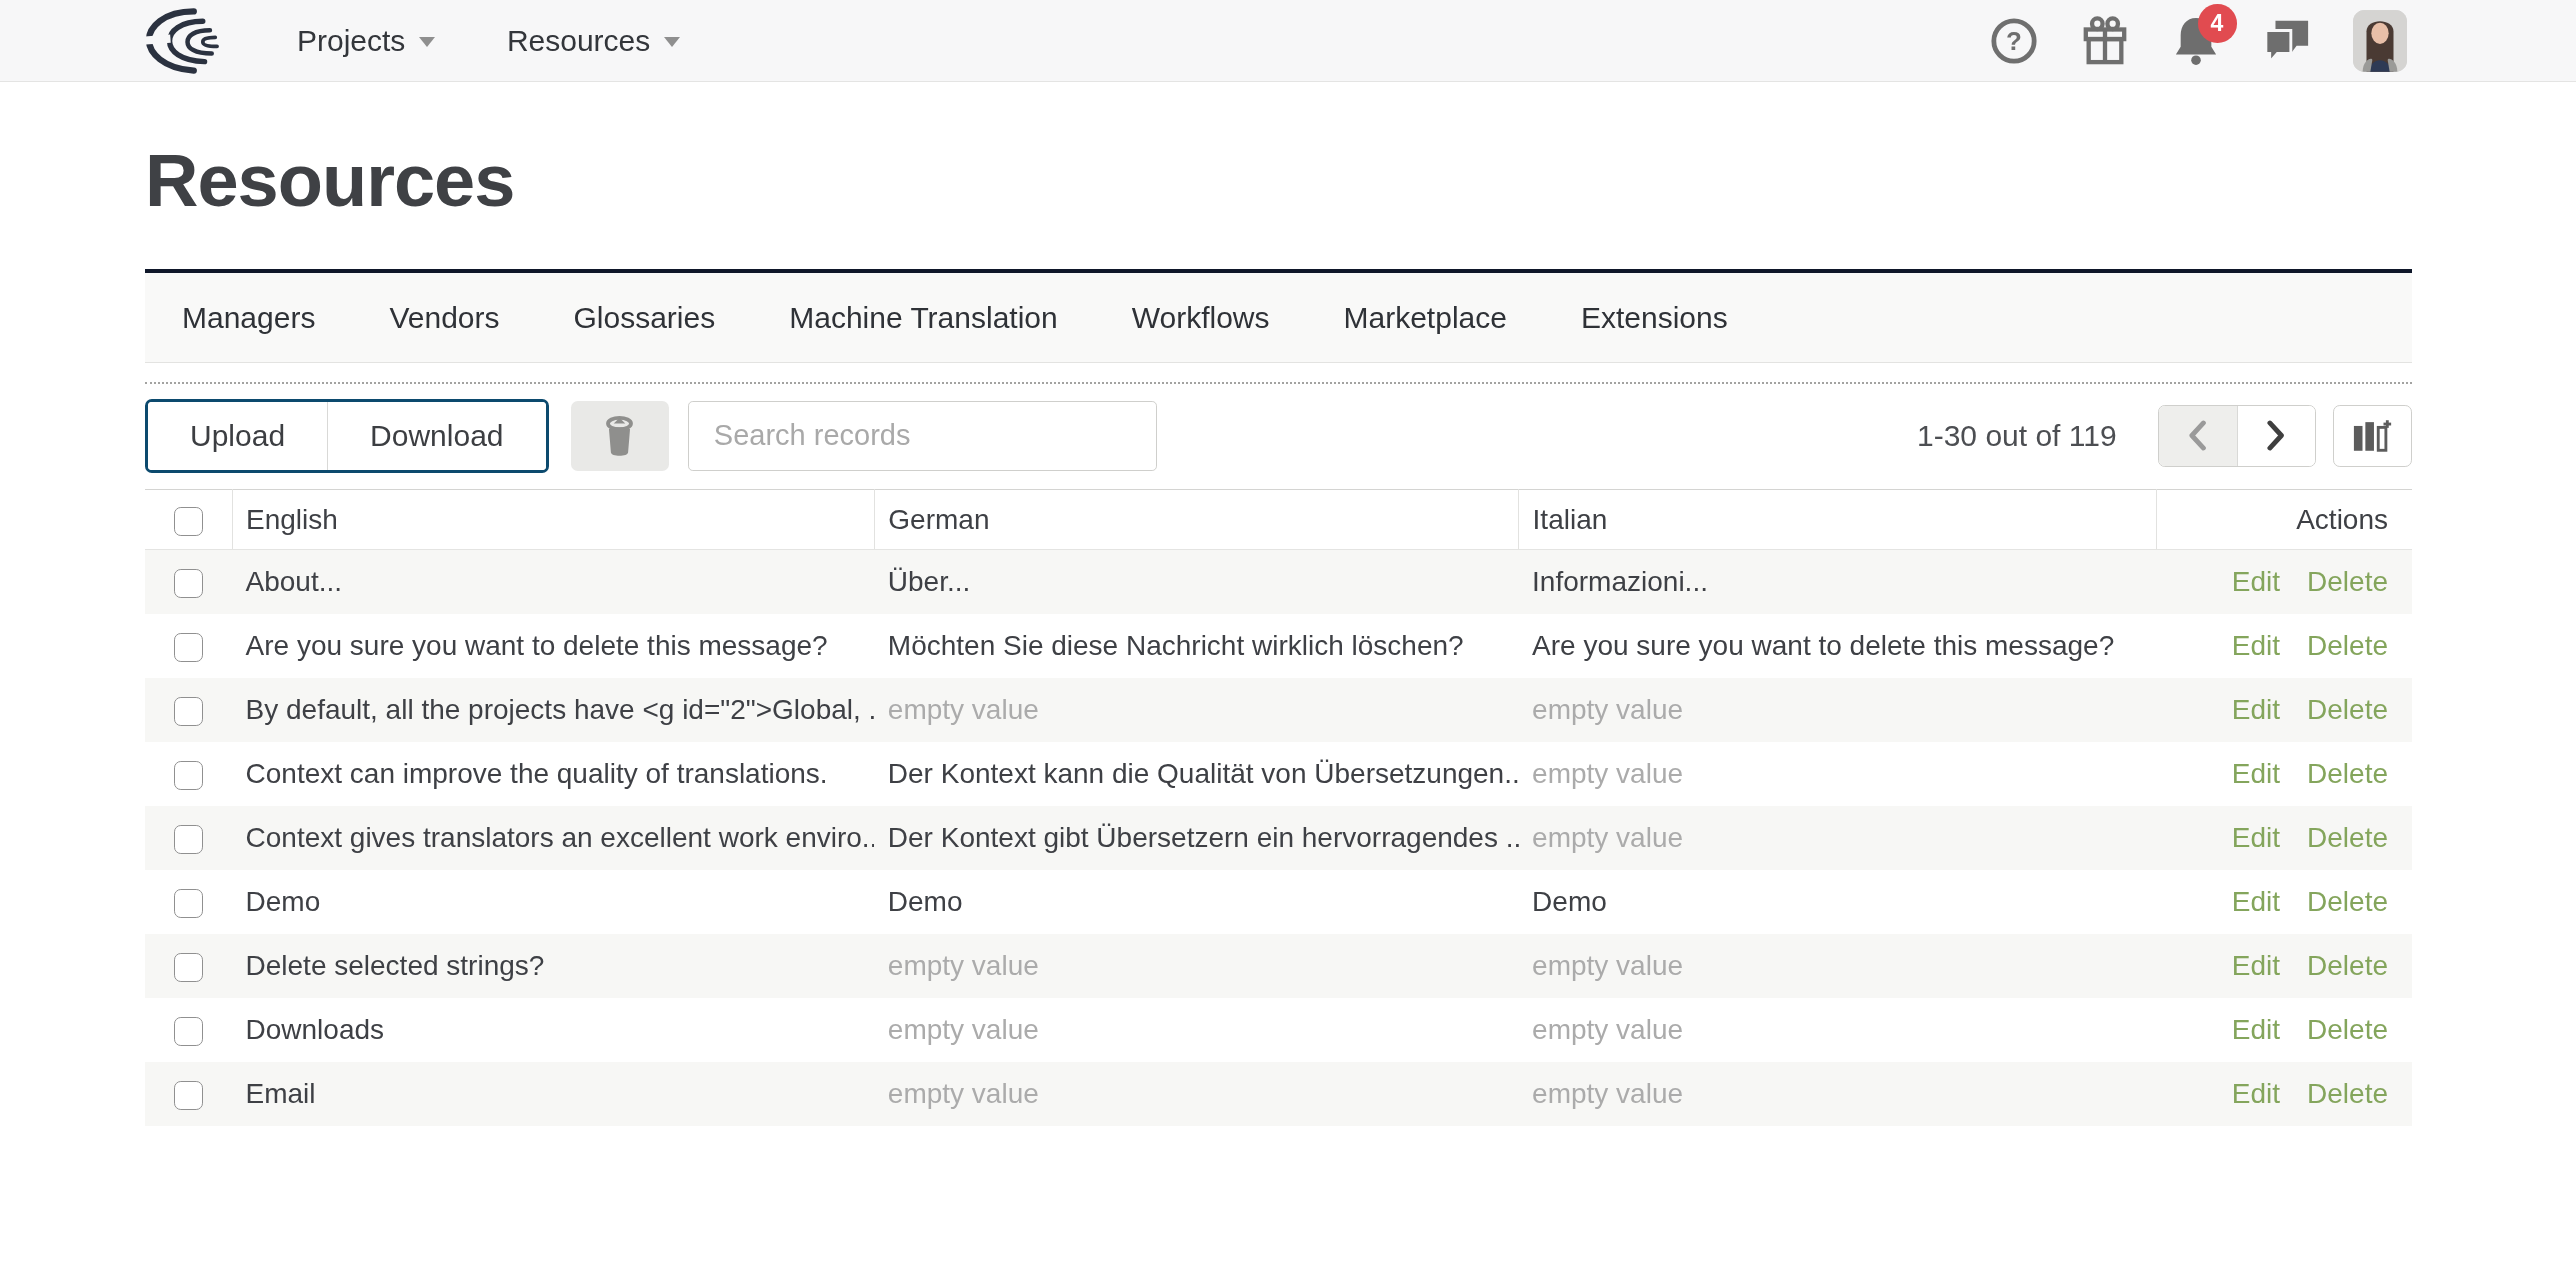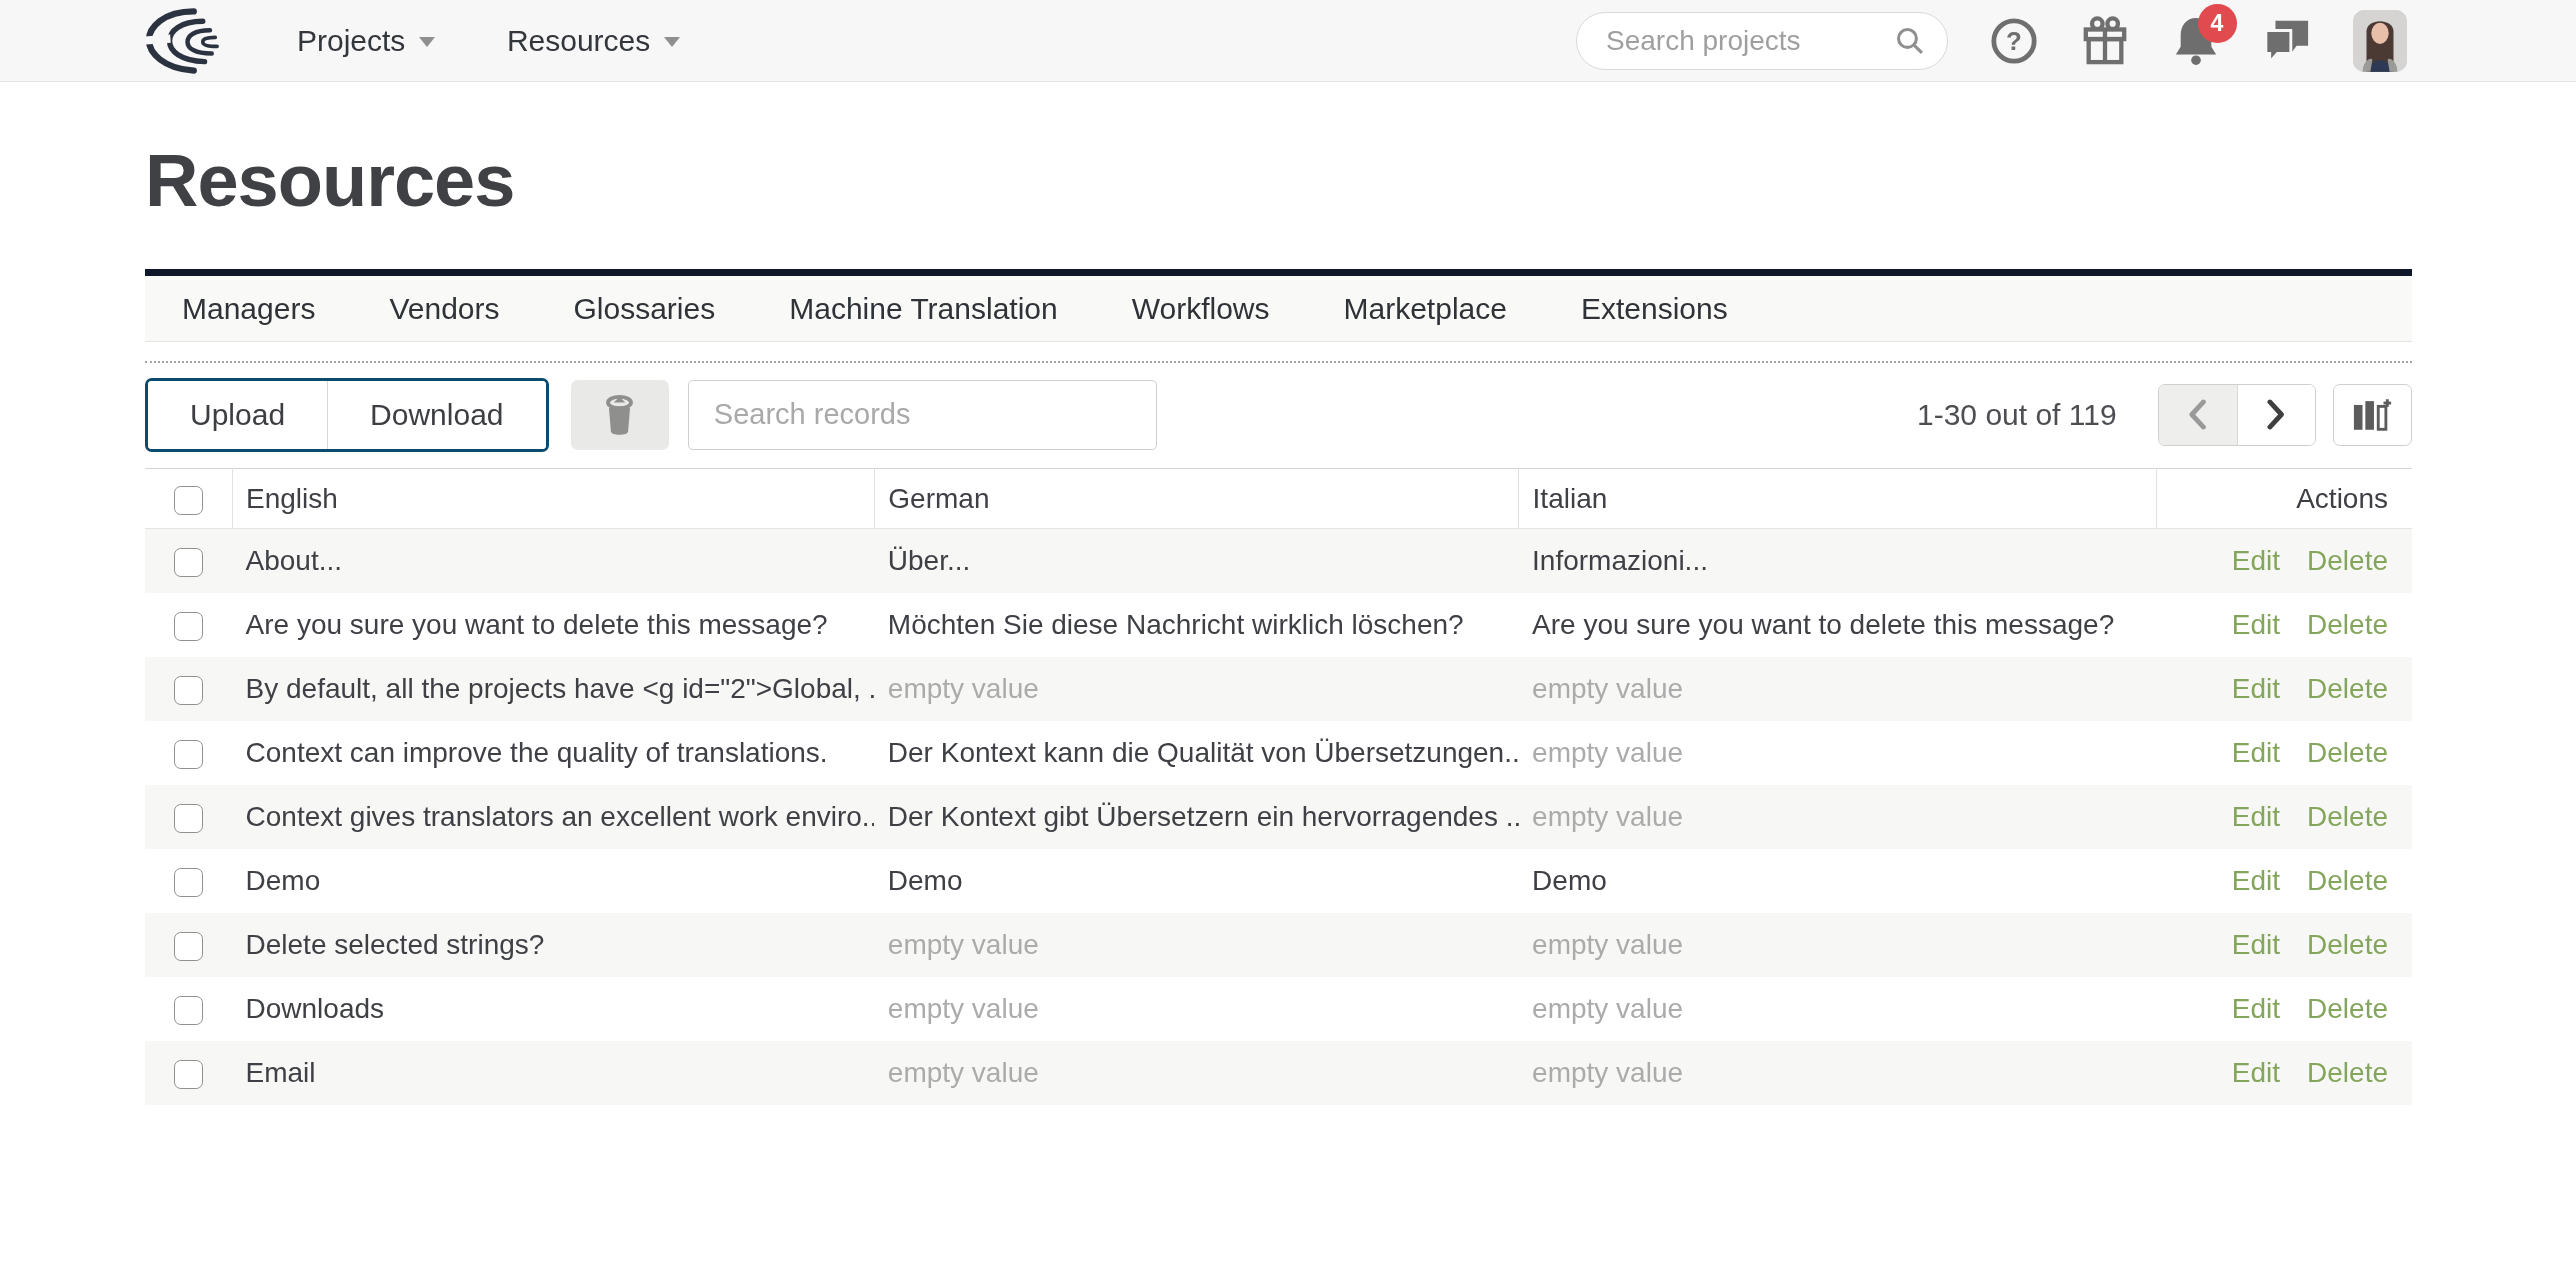--- a/index.html
+++ b/index.html
@@ -51,22 +51,22 @@
     min-width:39px;height:39px;border-radius:19.3px;
     background:var(--badge-red);color:#fff;font-size:23px;font-weight:bold;
     display:flex;align-items:center;justify-content:center;padding:0 7.7px;
   }
   .avatar{width:54px;height:62px;border-radius:11.6px;overflow:hidden;margin-left:41px;cursor:pointer;background:#d9d9d9;}
   
   main{padding:0 164px 0 145px;}
   h1{font-size:74px;font-weight:600;color:#3f4145;margin-top:56px;letter-spacing:-1px;}
   
   .tabs{
-    margin-top:46px;height:73px;background:var(--tabs-bar-bg);
-    border-top:7px solid #0f172a;border-bottom:1px solid #e3e3e1;
+    margin-top:46px;height:94px;background:var(--tabs-bar-bg);
+    border-top:4px solid #0f172a;border-bottom:1px solid #e3e3e1;
     display:flex;align-items:stretch;
   }
   .tab{
     display:flex;align-items:center;padding:0 37px;
     font-size:30px;color:#2f3237;cursor:pointer;white-space:nowrap;
   }
   .tab.active{background:var(--active-tab-bg);}
   
   .breadcrumb-row{margin-top:23px;display:flex;align-items:center;}
   .back-btn{
@@ -158,27 +158,20 @@
   </div>
   <div class="nav-item">
     <span>Projects</span>
     <span class="caret"></span>
   </div>
   <div class="nav-item">
     <span>Resources</span>
     <span class="caret"></span>
   </div>
   <div class="nav-right">
-    <div class="search-pill">
-      <input type="text" placeholder="Search projects" style="">
-      <svg width="33" height="33" viewBox="0 0 24 24" fill="none" stroke="#8f8f8f" stroke-width="2.2">
-        <circle cx="10.5" cy="10.5" r="6.5"></circle>
-          <line x1="15.5" y1="15.5" x2="21" y2="21"></line>
-      </svg>
-    </div>
     <div class="nav-icon">
       <svg width="48" height="48" viewBox="0 0 50 50">
         <circle cx="25" cy="25" r="21" fill="none" stroke="#6f6f6f" stroke-width="5"></circle>
         <text x="25" y="34" text-anchor="middle" font-size="27" font-weight="bold" fill="#6f6f6f" font-family="Liberation Sans, sans-serif">?</text>
       </svg>
     </div>
     <div class="nav-icon">
       <svg width="48" height="50" viewBox="0 0 50 52" fill="none" stroke="#6f6f6f" stroke-width="4.5">
         <circle cx="17" cy="8" r="5.5"></circle>
           <circle cx="33" cy="8" r="5.5"></circle>

